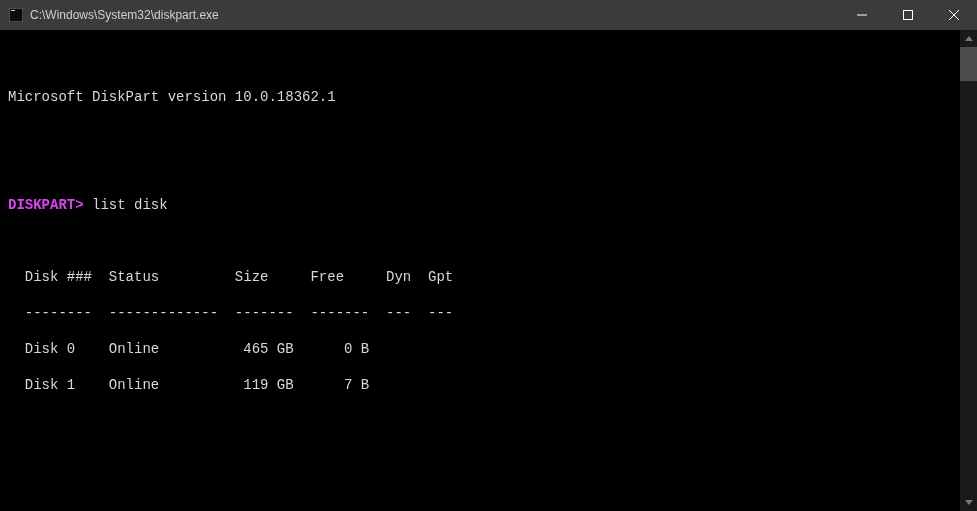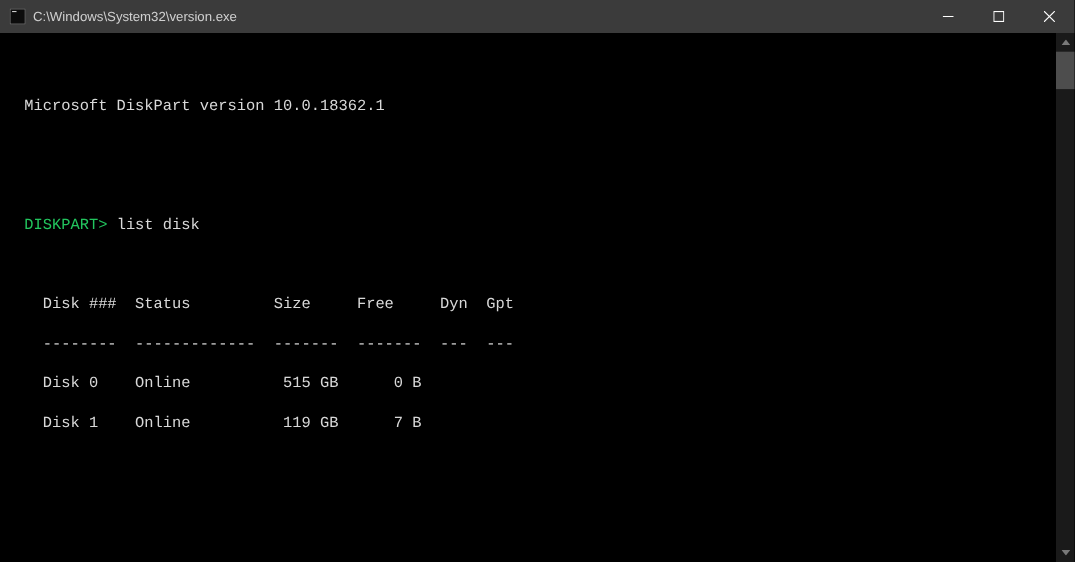--- a/index.html
+++ b/index.html
@@ -50,21 +50,21 @@
       width: 100%;
       height: calc(100% - 30px);
       background: #000;
     }
     .terminal {
       position: absolute;
       left: 0; top: 0; right: 17px; bottom: 0;
       color: #d8d8d8;
       font-size: 14px;
       line-height: 18px;
-      padding: 4px 22px;
+      padding: 4px 8px;
       white-space: pre;
     }
     .line { white-space: pre; }
     .scrollbar {
       position: absolute;
       right: 0; top: 0;
       width: 17px;
       height: 100%;
       background: #1a1a1a;
     }
@@ -80,33 +80,33 @@
     .scroll-arrow.up { position: absolute; top: 0; }
     .scroll-arrow.down { position: absolute; bottom: 0; }
     .scroll-thumb {
       position: absolute;
       top: 17px;
       right: 0;
       width: 17px;
       height: 34px;
       background: #4d4d4d;
     }
-    .prompt { color: #22c55e; }
+    .prompt { color: #d946ef; font-weight: bold; }
   </style>
 </head>
 <body>
 
 <div class="title-bar">
   <span class="title-icon">
     <svg width="14" height="14" viewBox="0 0 14 14">
       <rect x="0" y="0" width="14" height="14" fill="#0c0c0c" stroke="#888" stroke-width="1"></rect>
       <rect x="2" y="2" width="4" height="1" fill="#ccc"></rect>
     </svg>
   </span>
-  <span class="title-text">C:\Windows\System32\version.exe</span>
+  <span class="title-text">C:\Windows\System32\diskpart.exe</span>
   <div class="window-controls">
     <div class="window-btn">
       <svg width="10" height="10" viewBox="0 0 10 10">
           <line x1="0" y1="5" x2="10" y2="5" stroke="#fff" stroke-width="1"></line>
         </svg>
     </div>
     <div class="window-btn">
       <svg width="10" height="10" viewBox="0 0 10 10">
           <rect x="0.5" y="0.5" width="9" height="9" fill="none" stroke="#fff" stroke-width="1"></rect>
         </svg>
@@ -123,21 +123,21 @@
 <div class="terminal-wrap">
   <div class="terminal">
 <div class="line"> </div>
 <div class="line">Microsoft DiskPart version 10.0.18362.1</div>
 <div class="line"> </div>
 <div class="line"> </div>
 <div class="line"><span class="prompt">DISKPART&gt;</span> <span>list disk</span></div>
 <div class="line"> </div>
 <div class="line">  Disk ###  Status         Size     Free     Dyn  Gpt</div>
 <div class="line">  --------  -------------  -------  -------  ---  ---</div>
-<div class="line">  Disk 0    Online          515 GB      0 B</div>
+<div class="line">  Disk 0    Online          465 GB      0 B</div>
 <div class="line">  Disk 1    Online          119 GB      7 B</div>
 
 
   </div>
 
   <div class="scrollbar">
     <div class="scroll-arrow up">
       <svg width="8" height="5" viewBox="0 0 8 5">
           <polygon points="4,0 8,5 0,5" fill="#797979"></polygon>
         </svg>

